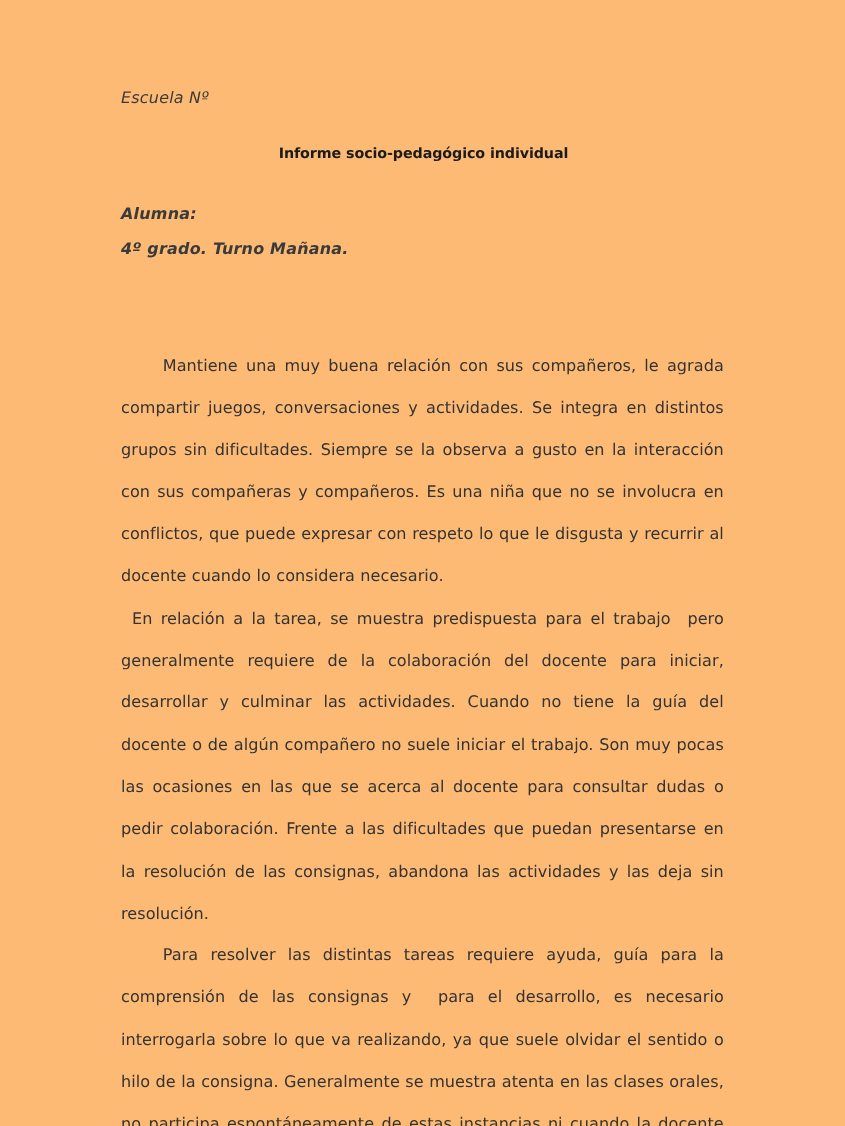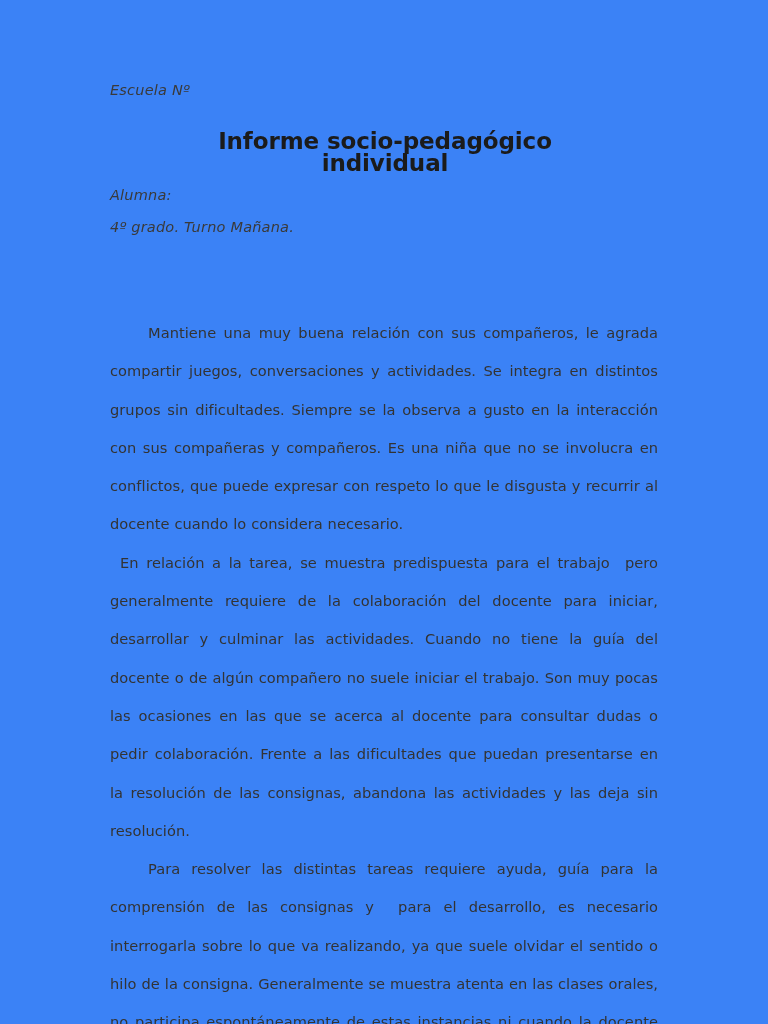--- a/index.html
+++ b/index.html
@@ -14,21 +14,21 @@
     overflow: hidden;
     font-family: "DejaVu Sans", sans-serif;
     color: #333333;
     -webkit-font-smoothing: antialiased;
   }
 
   .page {
     position: relative;
     width: 768px;
     height: 1024px;
-    background: #3b82f6;
+    background: #fdba74;
     box-sizing: border-box;
     padding: 0;
   }
 
   .content {
     position: absolute;
     left: 110px;
     top: 80px;
     width: 548px;
   }
@@ -36,40 +36,41 @@
   .school-line {
     font-style: italic;
     font-size: 14.5px;
     line-height: 20px;
     color: #3a3a3a;
     letter-spacing: 0.2px;
     margin: 0;
   }
 
   .doc-title {
-    font-size: 23px;
+    font-size: 13px;
     font-weight: bold;
     font-style: normal;
     color: #1b1b1b;
     text-align: center;
     margin: 0;
     padding: 0;
     letter-spacing: -0.1px;
     line-height: 22px;
     position: absolute;
     left: 87px;
     top: 50px;
     width: 376px;
   }
 
   .meta-block {
     position: absolute;
     left: 0;
     top: 100px;
     width: 548px;
+    font-weight: bold;
   }
 
   .meta-line {
     font-style: italic;
     font-size: 14.5px;
     line-height: 31.5px;
     color: #3a3a3a;
     letter-spacing: 0.2px;
     margin: 0;
     white-space: pre;

